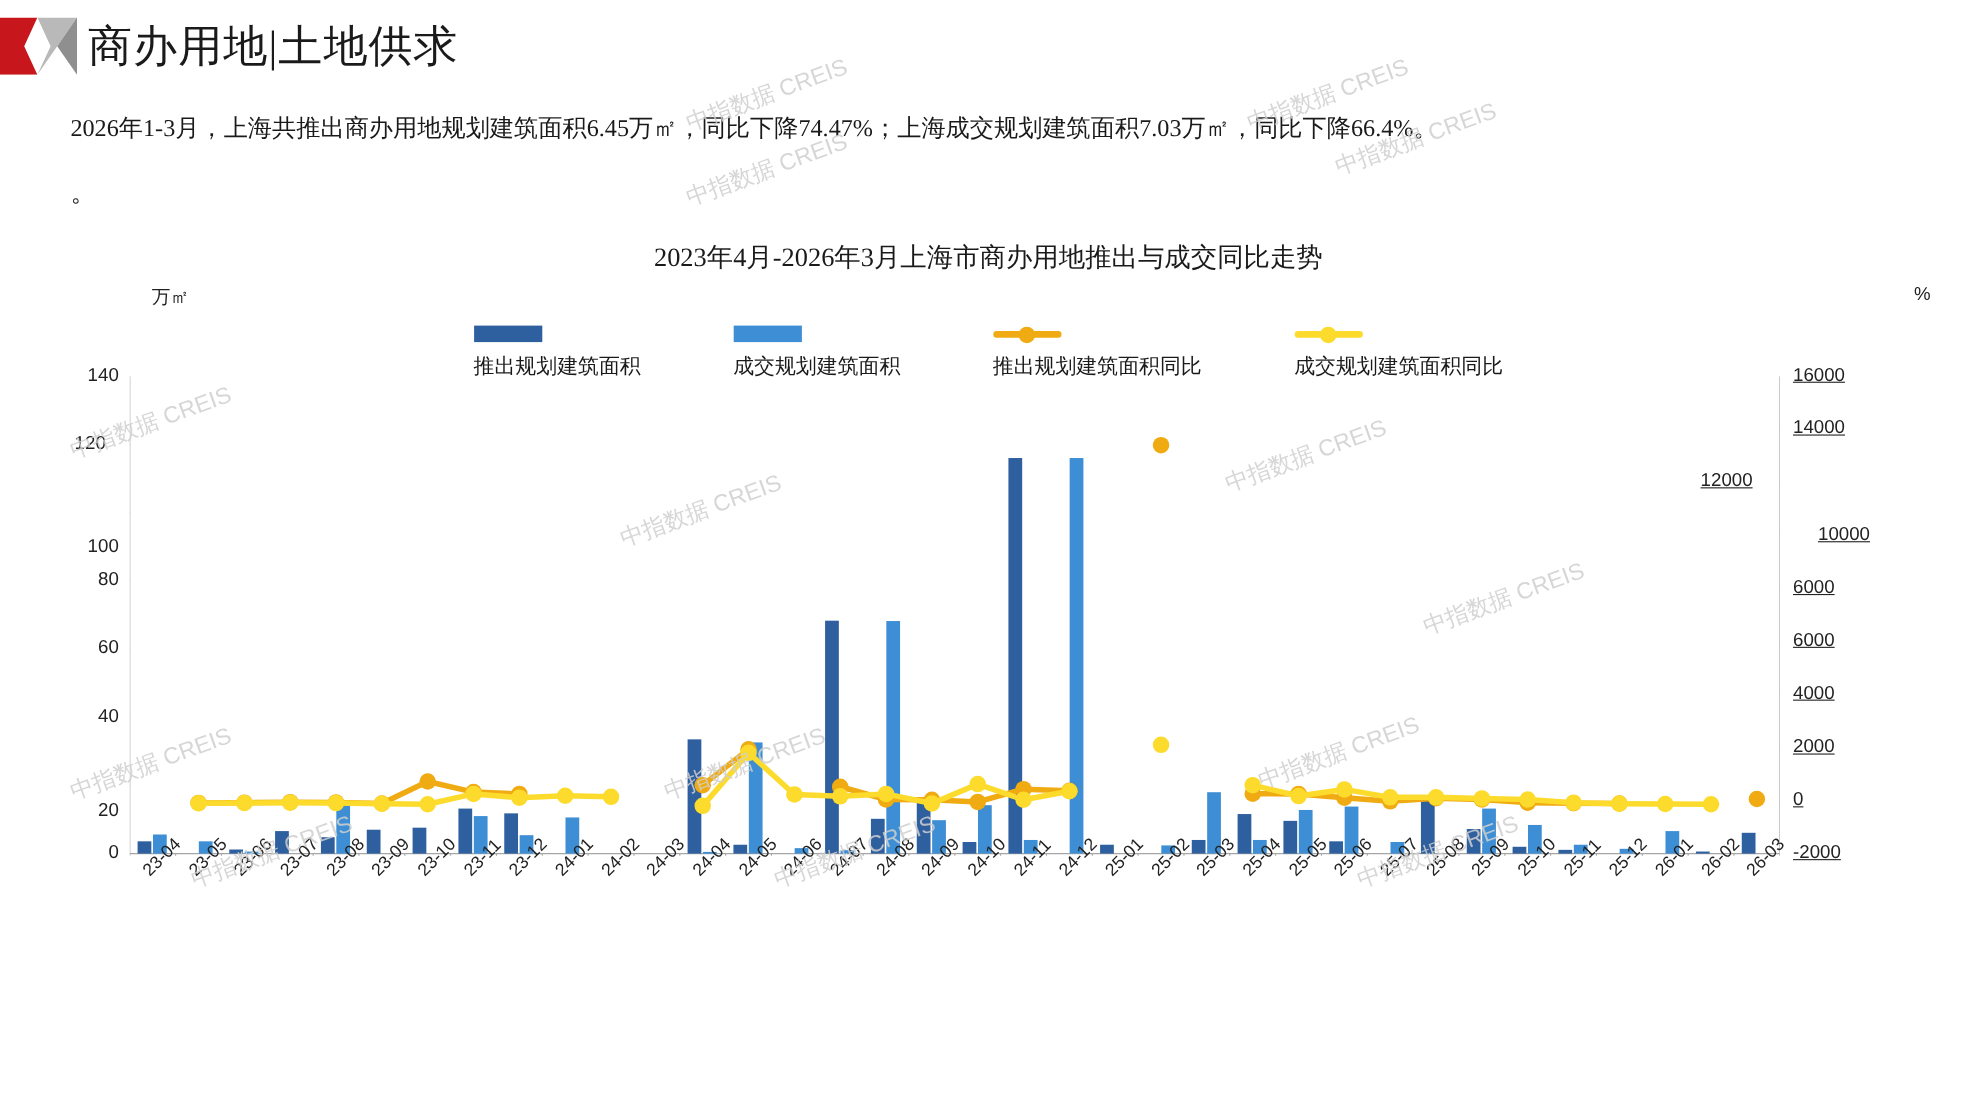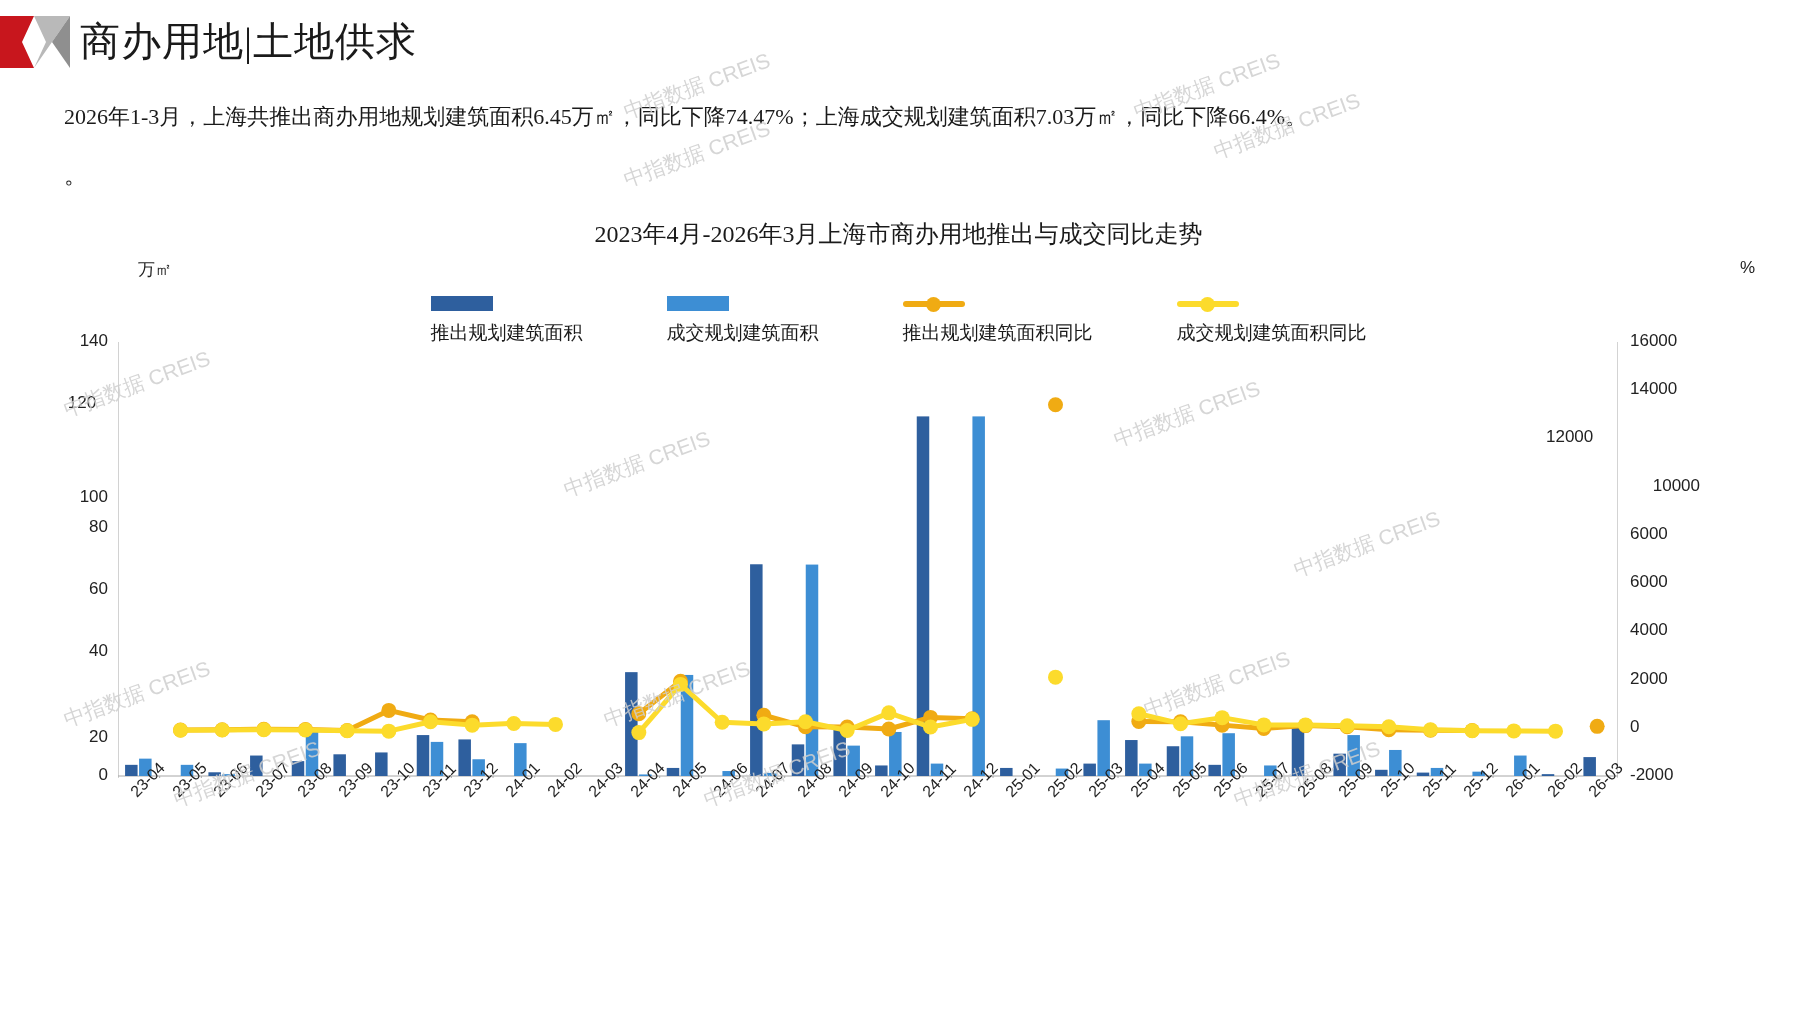--- a/index.html
+++ b/index.html
@@ -82,20 +82,21 @@
   #plot svg { display:block; }
   .ytick-l {
     position:absolute; width:52px; text-align:right;
     font-size:17px; color:#222;
     font-family:"Liberation Sans","DejaVu Sans",sans-serif;
   }
   .ytick-r {
     position:absolute; width:70px; text-align:left;
     font-size:17px; color:#222;
     font-family:"Liberation Sans","DejaVu Sans",sans-serif;
+    text-decoration:underline;
   }
   .xtick {
     position:absolute;
     font-size:16px; color:#222;
     font-family:"Liberation Sans","DejaVu Sans",sans-serif;
     transform-origin:left top;
     transform:rotate(-45deg);
     white-space:nowrap;
   }
 

